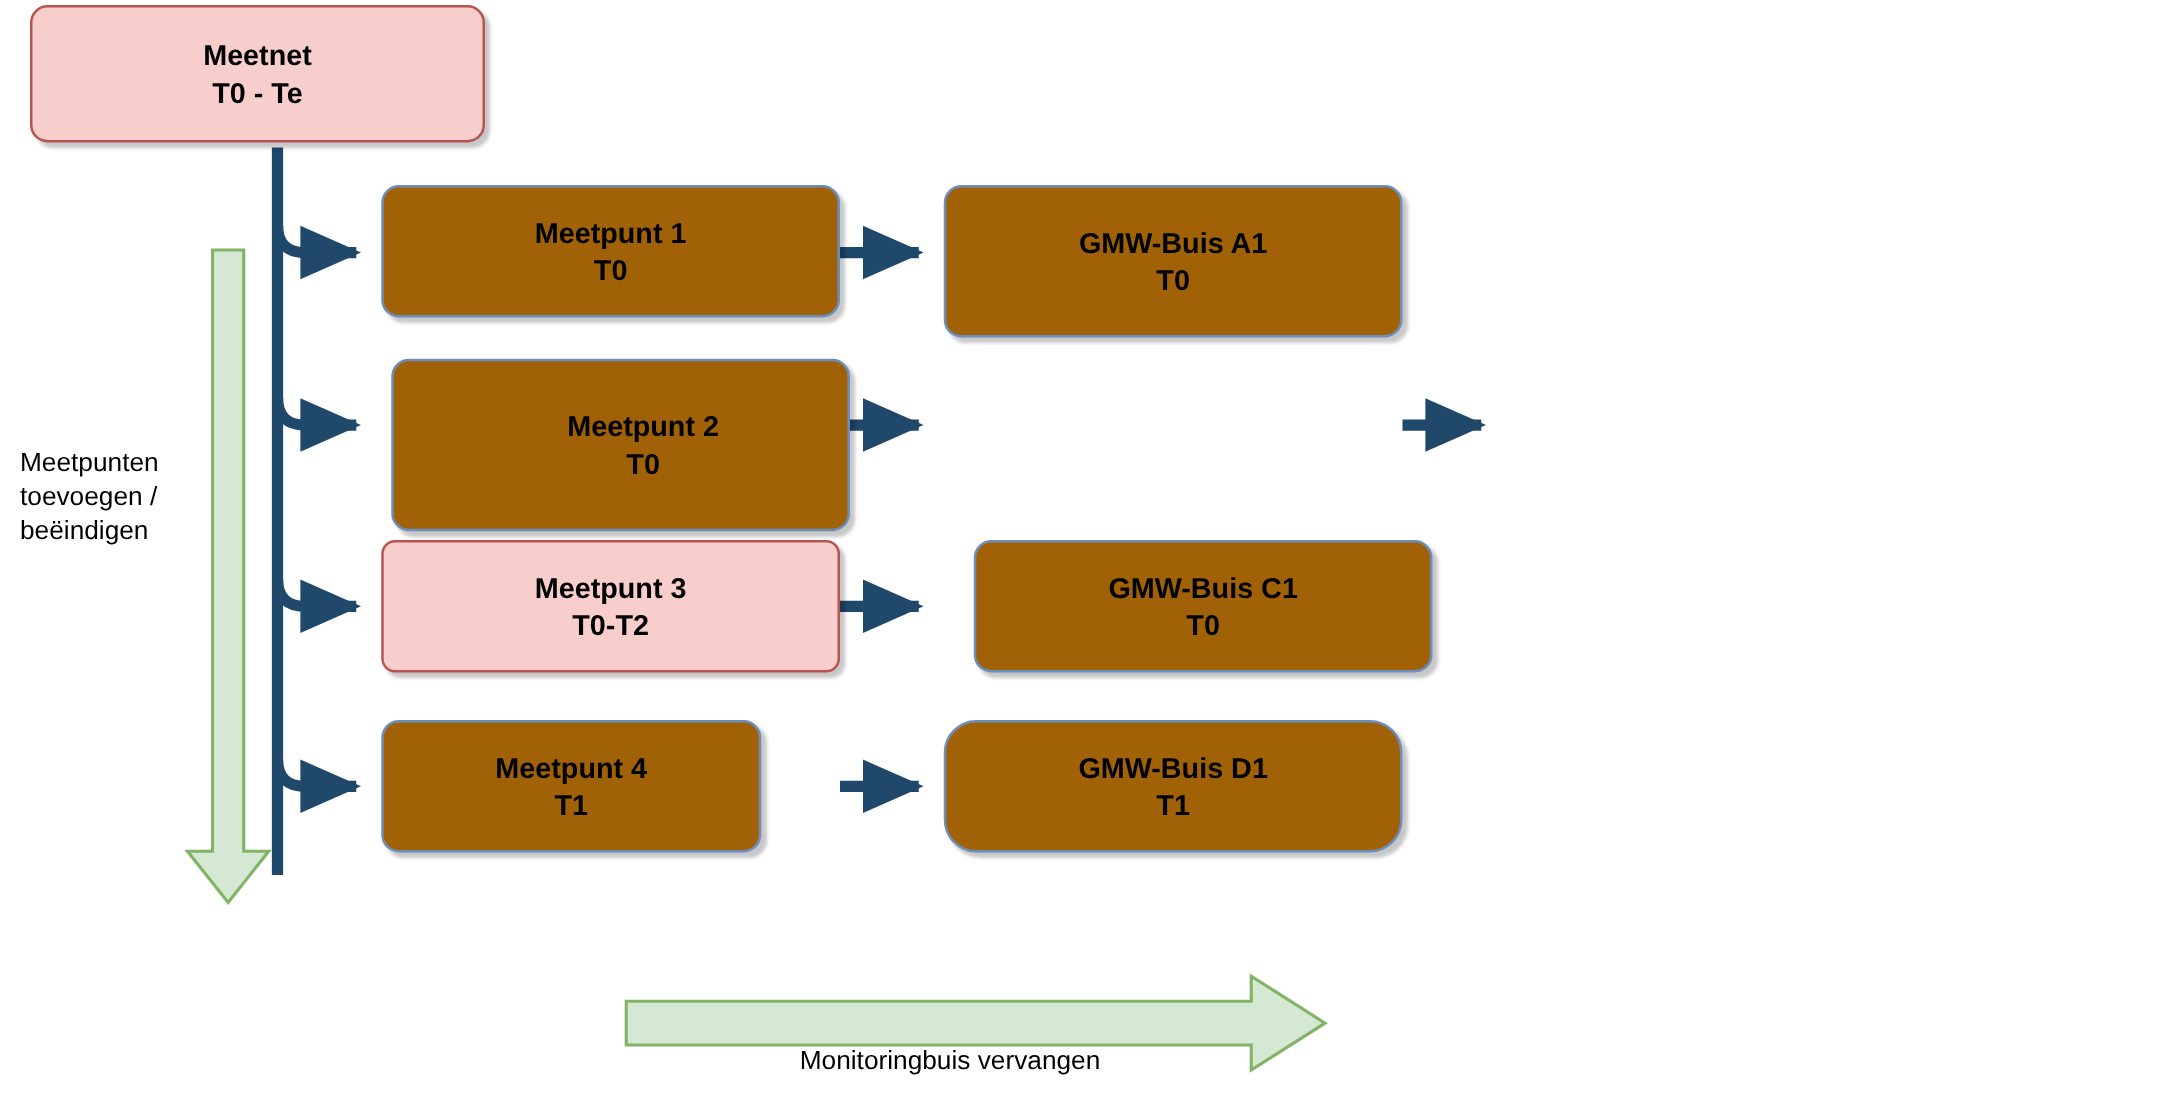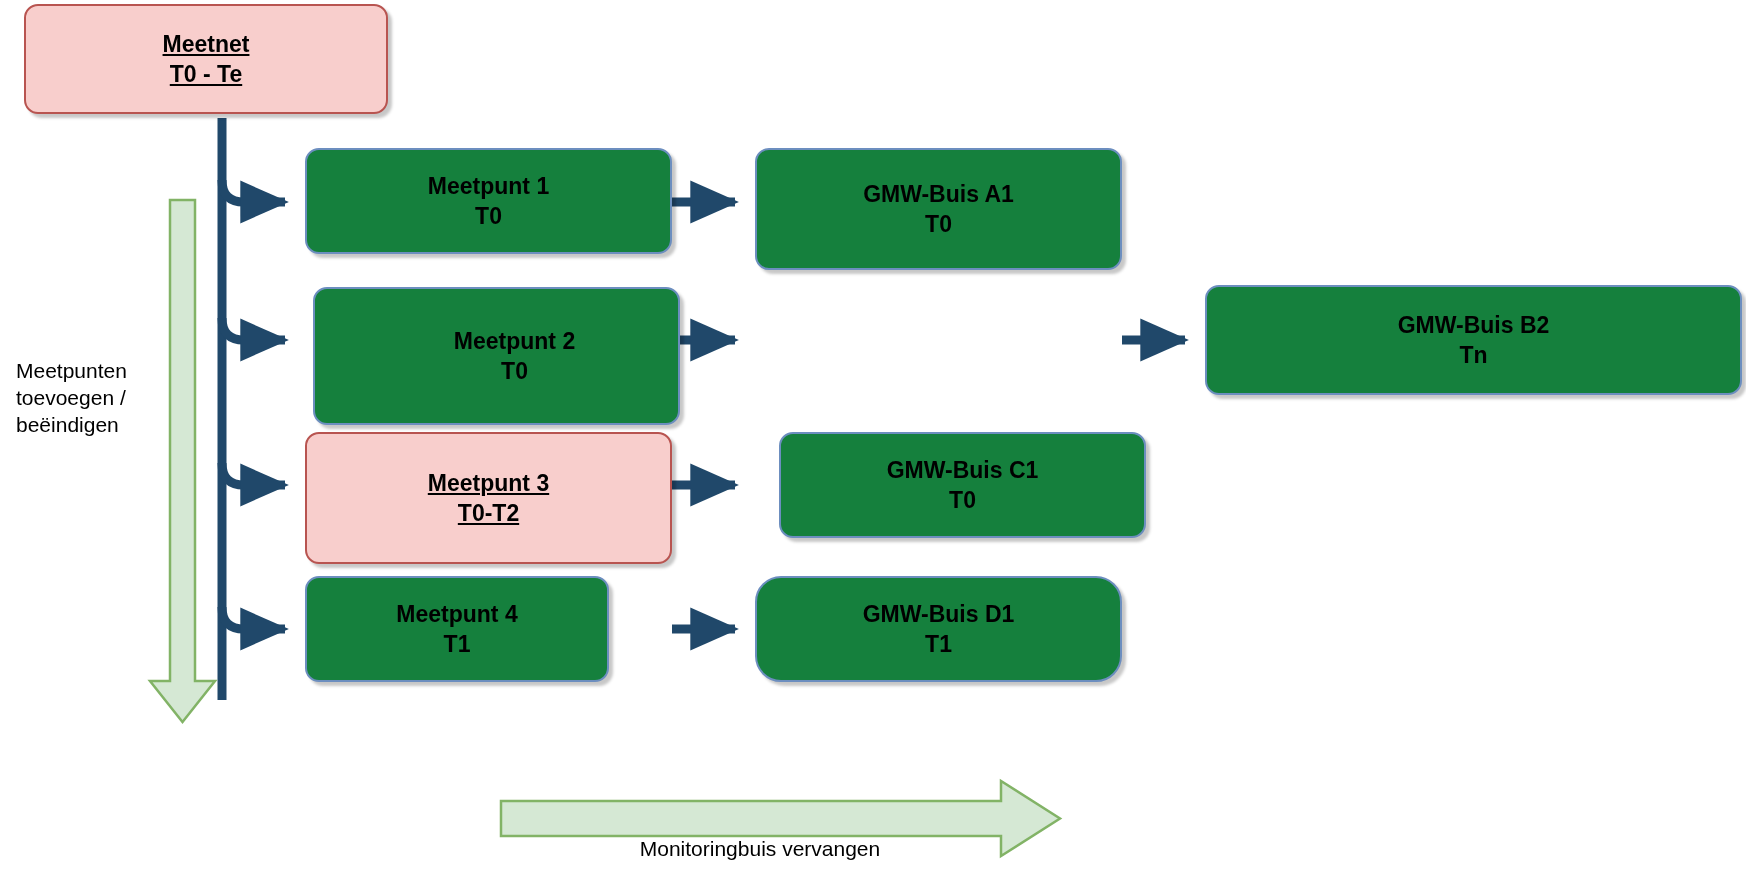--- a/index.html
+++ b/index.html
@@ -36,27 +36,26 @@
     align-items: center;
     justify-content: center;
     text-align: center;
     font-weight: bold;
     font-size: 23px;
     line-height: 1.32;
     color: #000000;
     box-shadow: 4px 4px 3px rgba(0,0,0,0.22);
   }
   .node.blue {
-    background: #15803d;
+    background: #a16207;
     border: 2px solid #6c8ebf;
   }
   .node.pink {
     background: #f8cecc;
     border: 2px solid #b85450;
-    text-decoration: underline;
   }
   .node .line1, .node .line2 { display: block; }
 
   .plain-label {
     position: absolute;
     font-size: 21px;
     color: #000000;
     font-weight: normal;
     line-height: 1.28;
     text-align: center;
@@ -113,26 +112,22 @@
     <span class="line1">GMW-Buis A1</span>
     <span class="line2">T0</span>
   </div>
 
   <div class="node blue" style="left:313px; top:287px; width:367px; height:138px;padding-left:36px;">
     <span class="line1">Meetpunt 2</span>
     <span class="line2">T0</span>
   </div>
 
 
-  <div class="node blue" style="left:1205px; top:285px; width:537px; height:110px;">
-    <span class="line1">GMW-Buis B2</span>
-    <span class="line2">Tn</span>
-  </div>
 
-  <div class="node pink" style="left:305px; top:432px; width:367px; height:132px;">
+  <div class="node pink" style="left:305px; top:432px; width:367px; height:106px;border-radius:11px;">
     <span class="line1">Meetpunt 3</span>
     <span class="line2">T0-T2</span>
   </div>
 
   <div class="node blue" style="left:751px; top:432px; width:367px; height:106px;margin-left:28px;">
     <span class="line1">GMW-Buis C1</span>
     <span class="line2">T0</span>
   </div>
 
   <div class="node blue" style="left:305px; top:576px; width:304px; height:106px;">

